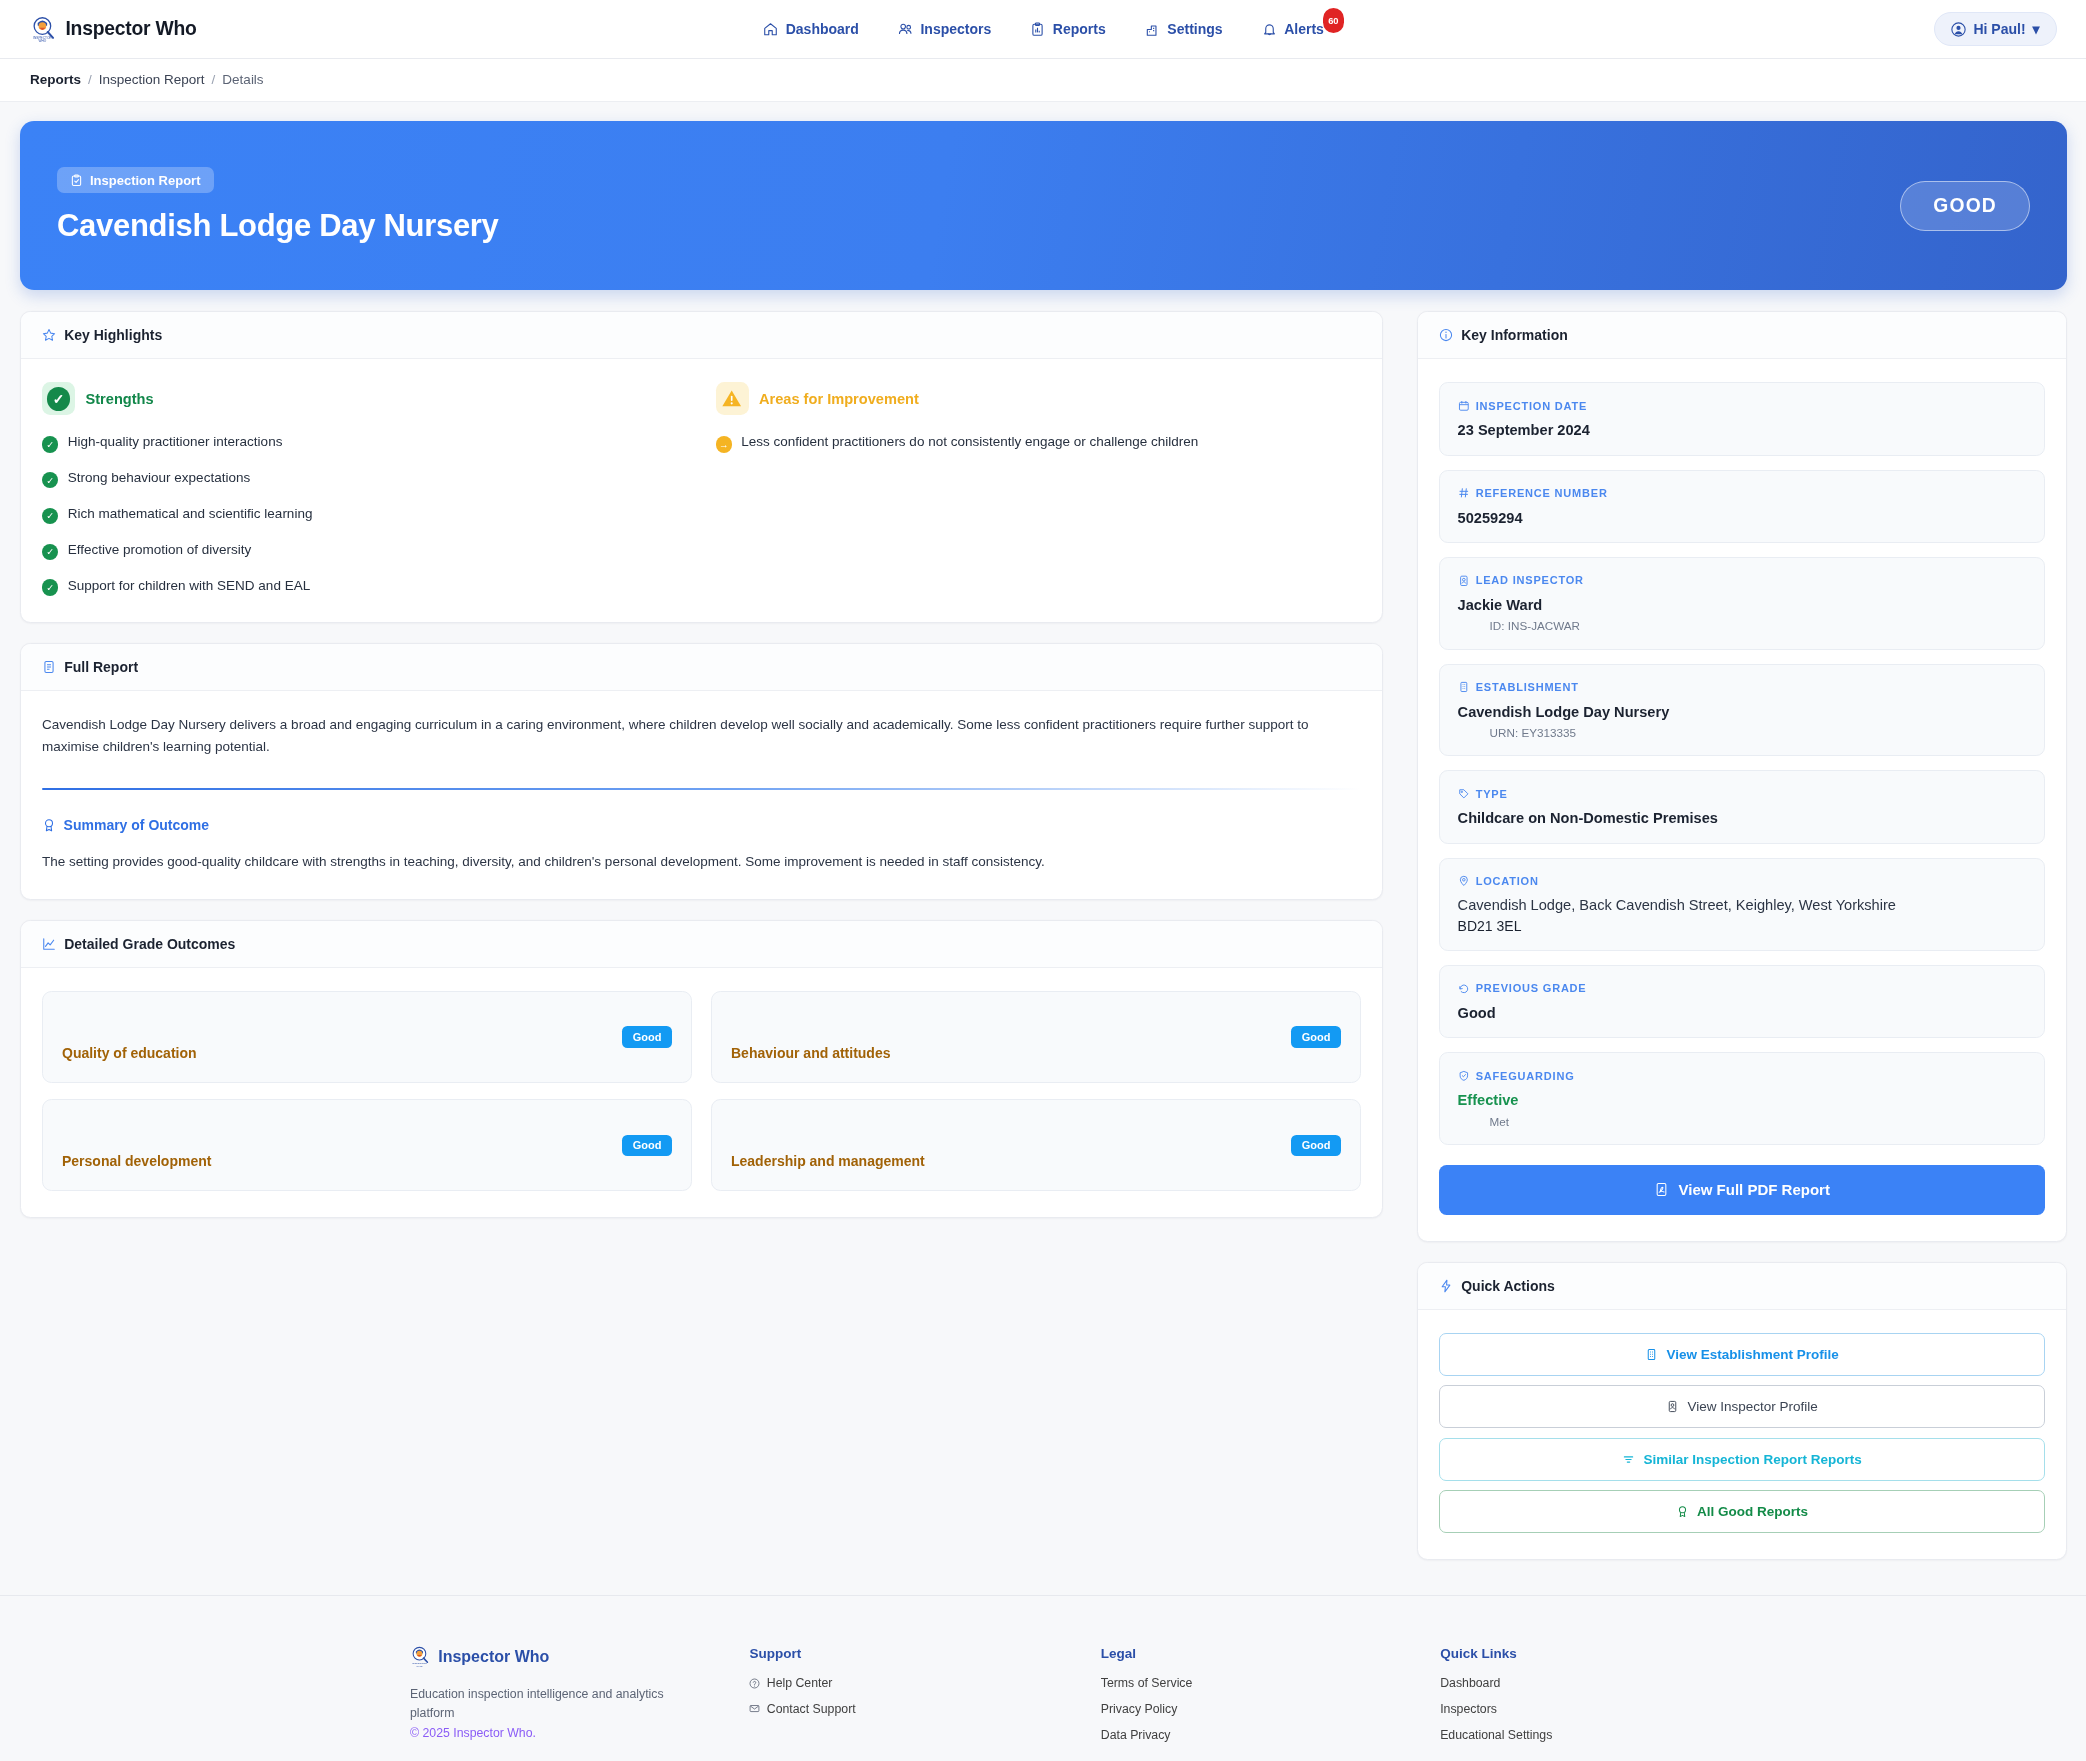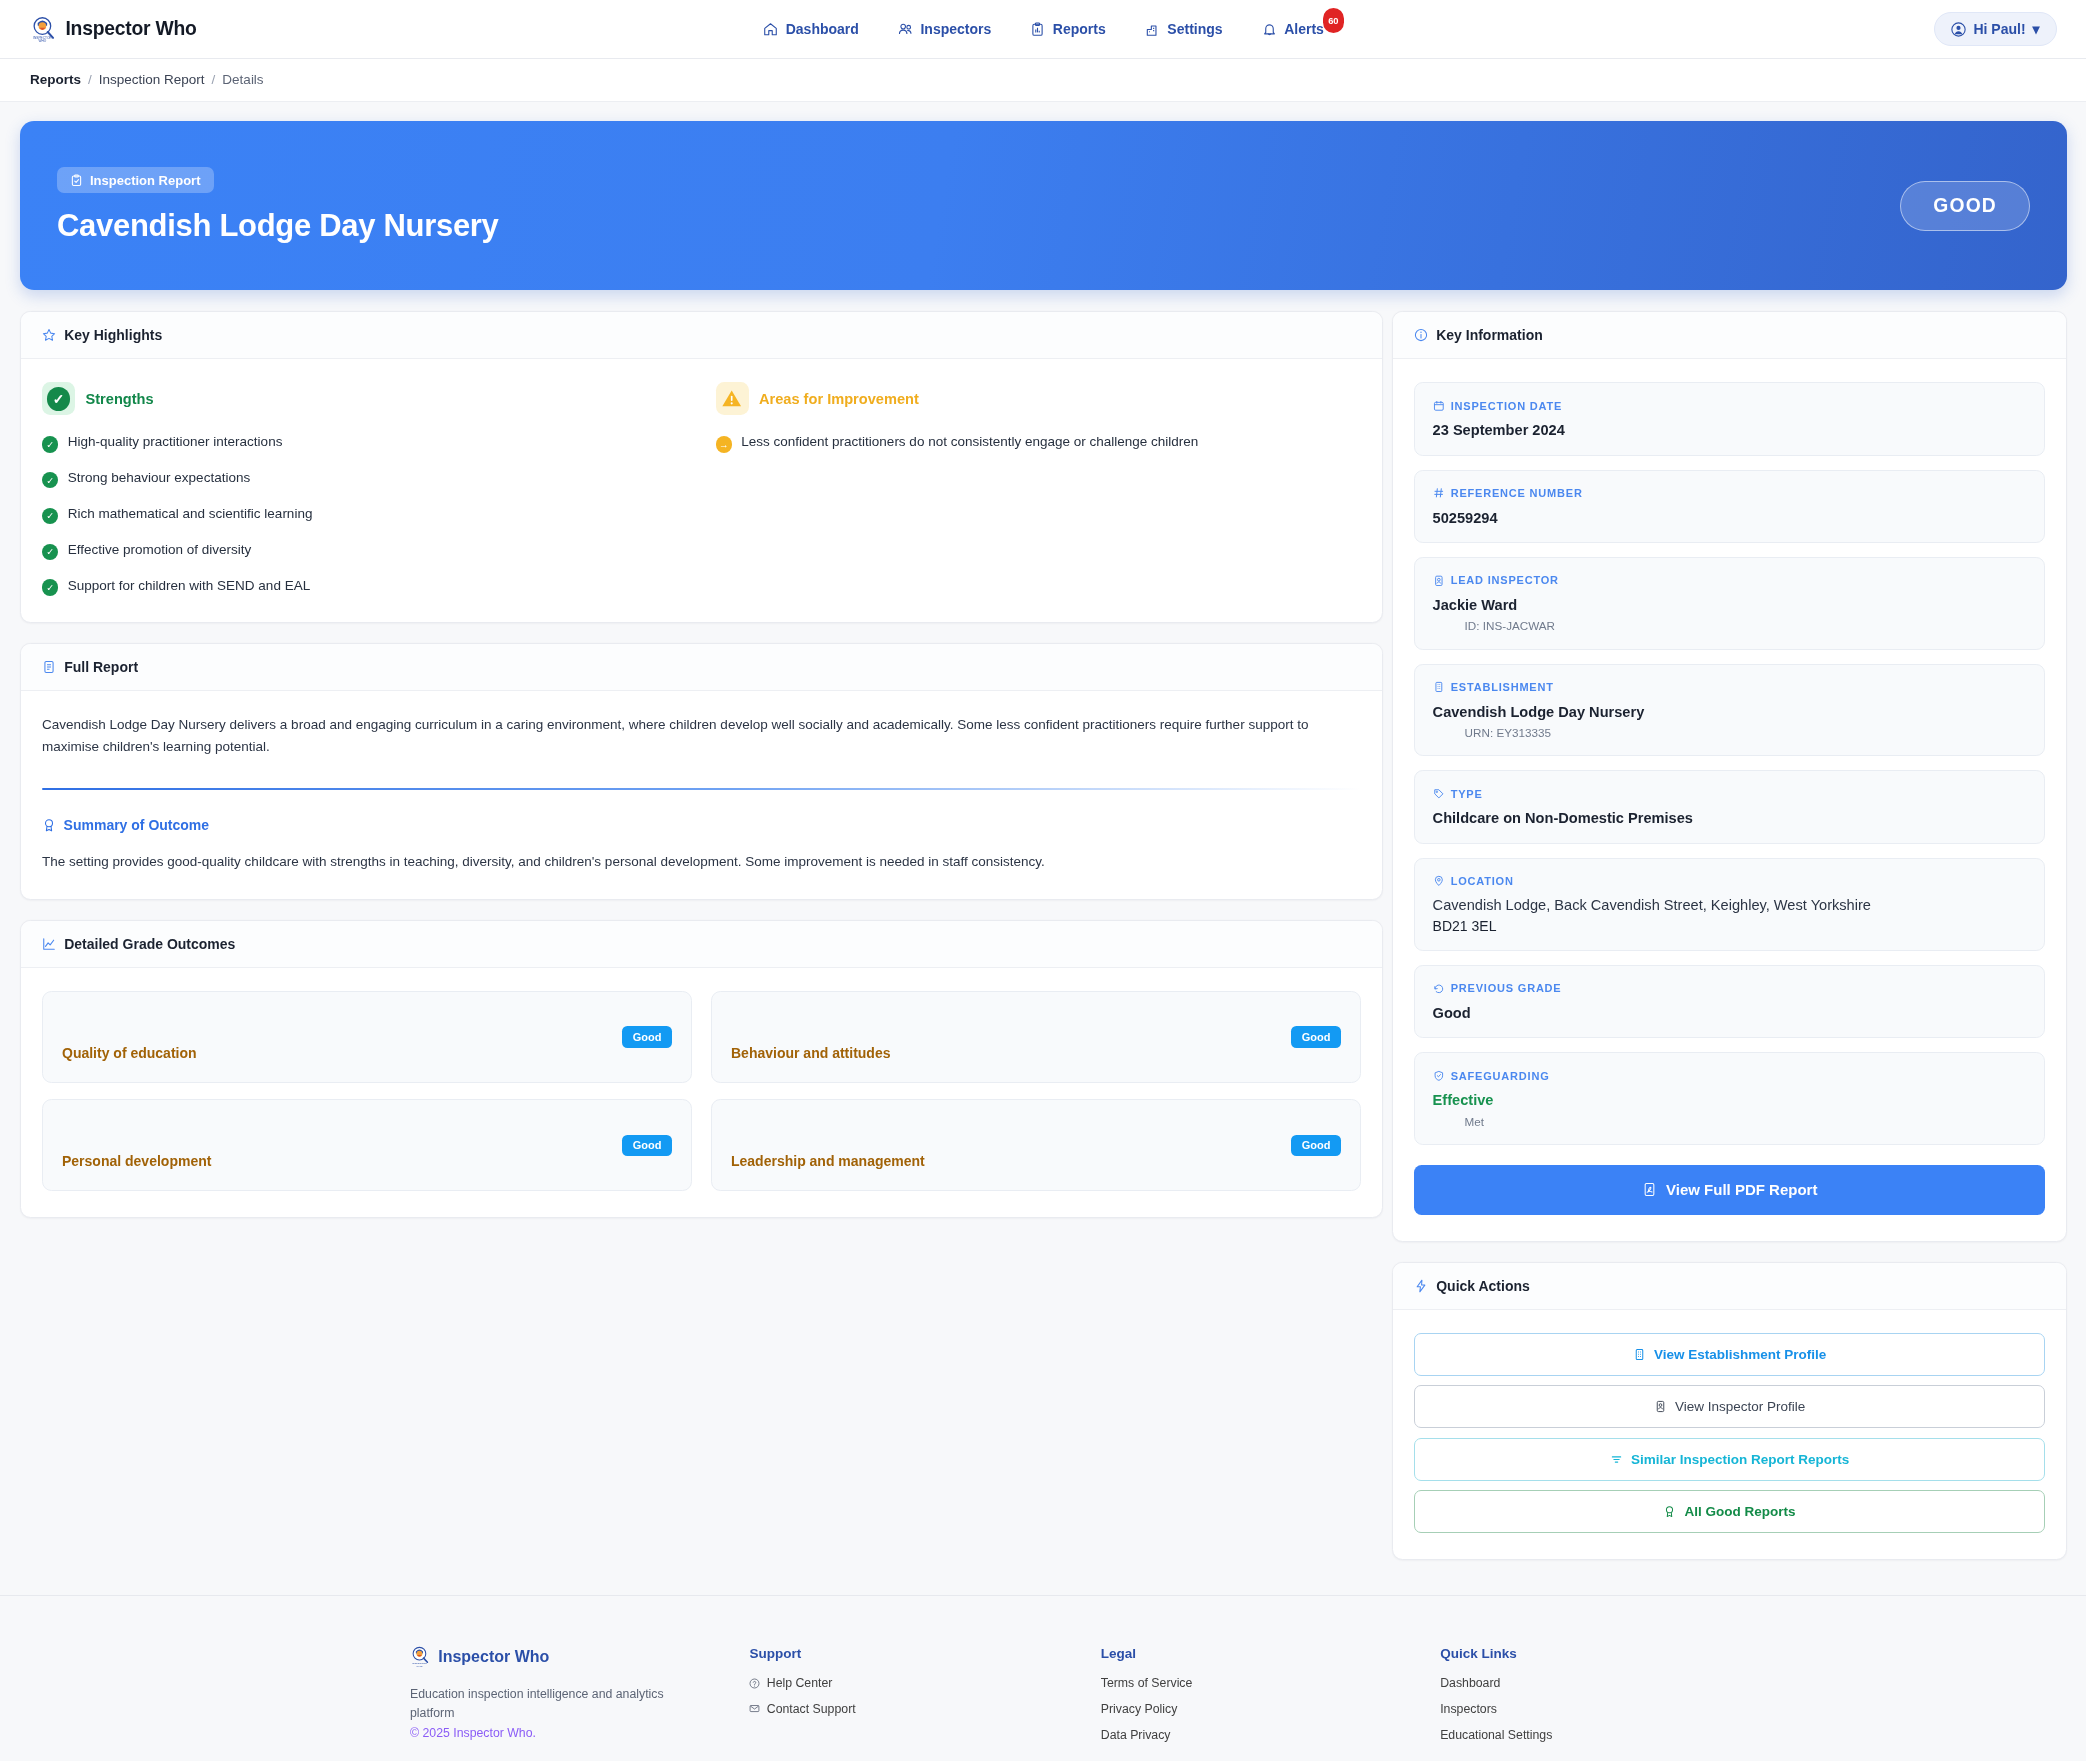--- a/index.html
+++ b/index.html
@@ -101,21 +101,21 @@
     border-radius: 584px;
     padding: 13px 32px;
     color: #ffffff; font-size: 19.3px; font-weight: bold; letter-spacing: 1.2px;
     cursor: pointer;
   }
 
   
   .main-grid {
     display: grid;
     grid-template-columns: 1363px 1fr;
-    gap: 9px;
+    gap: 34px;
     padding-top: 21px;
     align-items: start;
   }
 
   .card {
     background: #ffffff;
     border: 0.6px solid #e9ebf0;
     border-radius: 10.5px;
     overflow: hidden;
     box-shadow: 0 0.6px 1.8px rgba(20,30,60,0.04);

